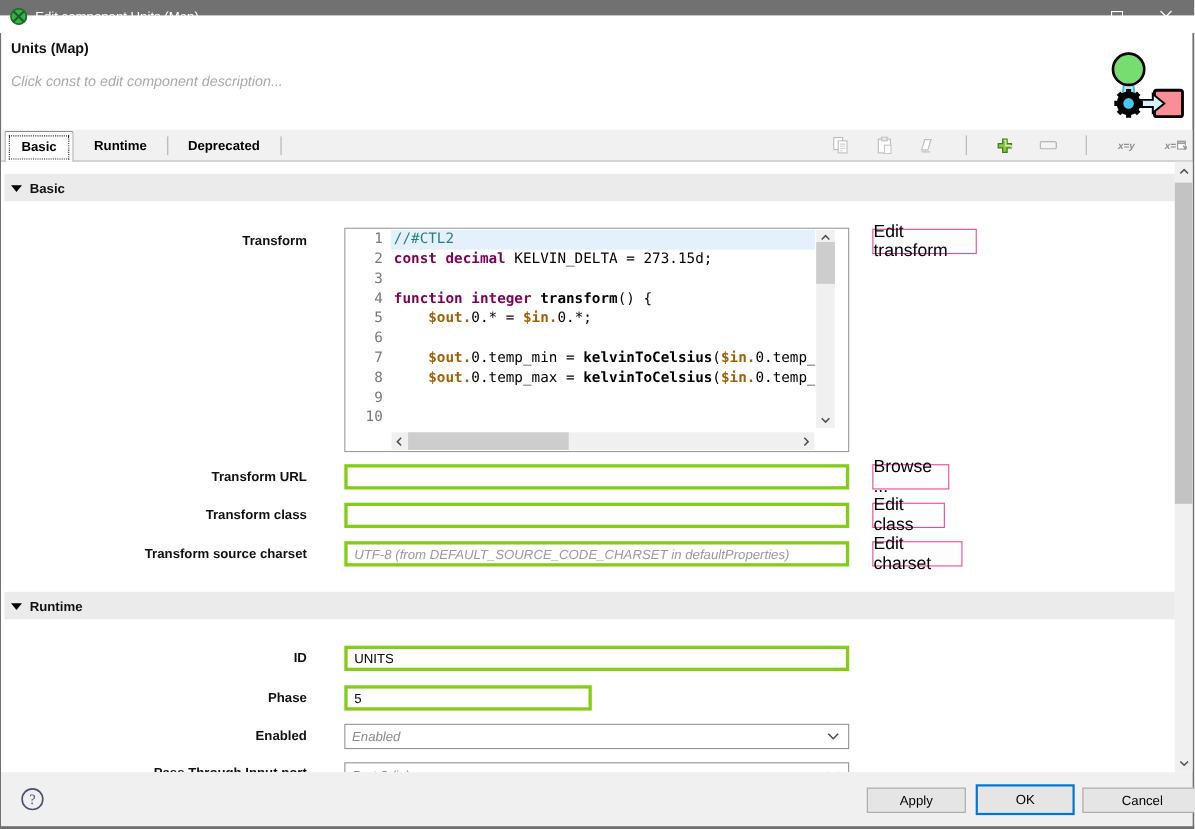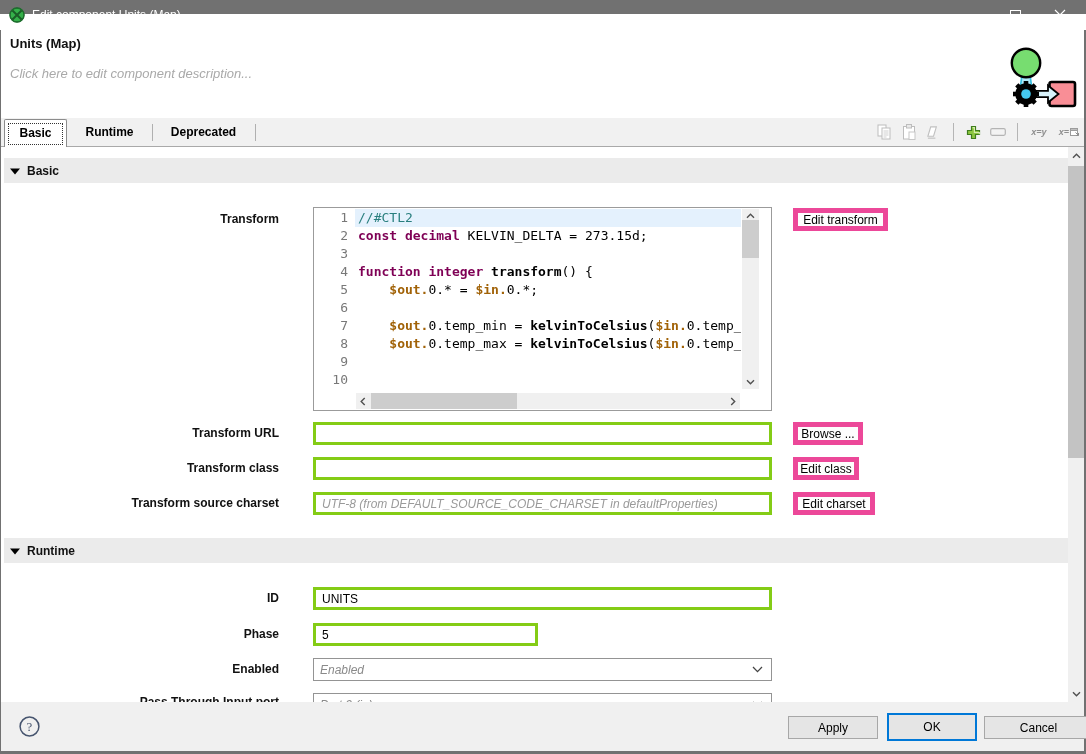--- a/index.html
+++ b/index.html
@@ -30,36 +30,36 @@
   #tabstrip { left:1px; top:118px; width:1083px; height:29px; background:#f1f1f1; border-bottom:1px solid #a9a9a9; }
   #tab-basic { left:4px; top:119px; width:63px; height:28px; background:#ffffff;
     border:1px solid #8c8c8c; border-bottom:none; border-radius:2px 2px 0 0; z-index:2; }
   #tab-basic .focus-rect { position:absolute; left:3px; top:3px; right:3px; bottom:2px; border:1px dotted #333; }
   #tab-basic .tab-label { position:absolute; left:0; right:0; top:6px; text-align:center; font-weight:bold; }
   .tab-plain { top:119px; height:27px; line-height:27px; text-align:center; font-weight:bold; }
   #tab-runtime { left:67px; width:85px; }
   #tab-deprecated { left:152px; width:103px; }
   .tab-sep { top:124px; width:1px; height:17px; background:#b0b0b0; }
 
-  #prop-toolbar { right:6px; top:120px; height:24px; display:flex; align-items:center; gap:9px;font-style:italic; }
+  #prop-toolbar { right:6px; top:120px; height:24px; display:flex; align-items:center; gap:24px;font-style:italic; }
   .tb-icon { width:16px; height:16px; display:flex; align-items:center; justify-content:center; }
   .tb-sep { width:1px; height:18px; background:#b5b5b5; margin:0 2px; }
   .tb-text { font-size:9px; color:#8f8f8f; font-weight:bold; letter-spacing:0; white-space:nowrap; }
 
   
   #content { left:1px; top:147px; width:1083px; height:555px; background:#ffffff; overflow:hidden; }
 
   .section-band { left:3px; width:1064px; height:25px; background:#ebebeb; display:flex; align-items:center; }
   .section-band .tri { margin-left:6px; }
   .section-band .sec-label { font-weight:bold; font-size:12px; margin-left:7px; color:#111; }
   #band-basic { top:11px; }
   #band-runtime { top:391px; }
 
   .form-label { width:278px; text-align:right; font-weight:bold; color:#111; }
-  .field-btn { background:#fdfdfd; border:5px solid #ec4899; font-size:12px; color:#000;
+  .field-btn { background:#fdfdfd; border:1px solid #ec4899; font-size:16px; color:#000;
     display:flex; align-items:center; justify-content:center; }
   .text-input { border:3px solid #84cc16; background:#fff; font-family:"Liberation Sans",sans-serif;
     font-size:12px; color:#000; padding:0 6px; outline:none; }
   .text-input::placeholder { color:#9a9a9a; font-style:italic; opacity:1; }
   .combo { border:1px solid #949494; background:#fff; display:flex; align-items:center; }
   .combo .combo-value { flex:1; margin-left:6px; font-style:italic; color:#8a8a8a; }
   .combo .combo-chevron { margin-right:8px; }
 
   
   #editor { left:312px; top:60px; width:459px; height:204px; border:1px solid #9b9b9b; background:#ffffff; }
@@ -122,21 +122,21 @@
       <svg width="12" height="12" viewBox="0 0 12 12">
           <path d="M1,1 L11,11 M11,1 L1,11" stroke="#ffffff" stroke-width="1.1"></path>
         </svg>
     </div>
   </div>
   <div id="frame-left" class="abs"></div>
   <div id="frame-right" class="abs"></div>
   <div id="frame-bottom" class="abs"></div>
 
   <div id="header-title" class="abs">Units (Map)</div>
-  <div id="header-desc" class="abs">Click here to edit component description...</div>
+  <div id="header-desc" class="abs">Click const to edit component description...</div>
   <svg id="component-icon" class="abs" viewBox="0 0 70 66">
     <path d="M14,31 L22,31 L23.5,42 L12.5,42 Z" fill="#aee9f8" stroke="#38bee0" stroke-width="1.7"></path>
     <circle cx="18" cy="19" r="14.2" fill="#77dd70" stroke="#000000" stroke-width="2.4"></circle>
     <rect x="41.5" y="38" width="25.5" height="24" rx="2" fill="#f98e96" stroke="#000000" stroke-width="2.6"></rect>
     <path d="M28,46.8 L40,46.8 L40,41.5 L50.5,50 L40,58.5 L40,53.2 L28,53.2 Z" fill="#d8f3fb" stroke="#000000" stroke-width="1.8"></path>
     <g>
       <circle cx="18" cy="50" r="9.2" fill="#000000"></circle>
       <g stroke="#000000" stroke-width="4.6">
         <line x1="18" y1="37" x2="18" y2="63"></line>
         <line x1="5" y1="50" x2="31" y2="50"></line>

